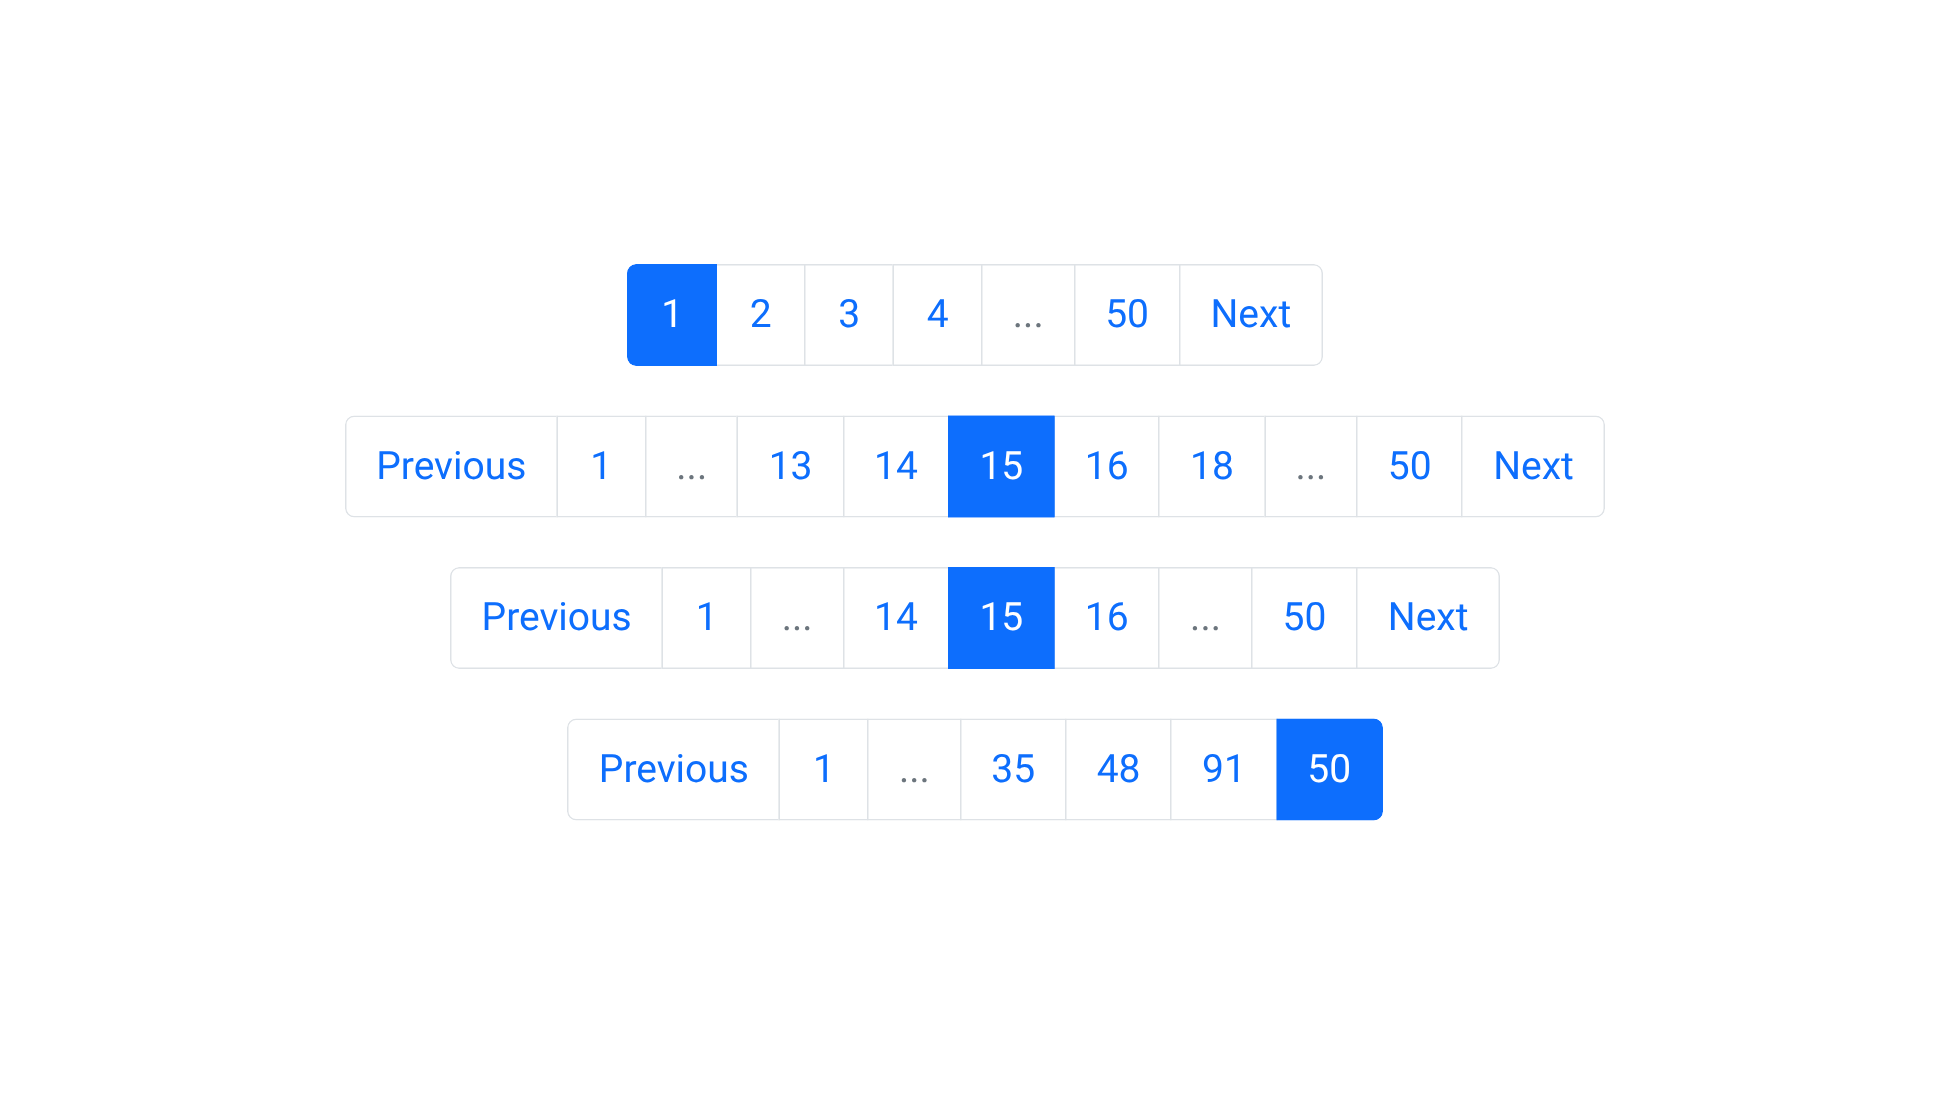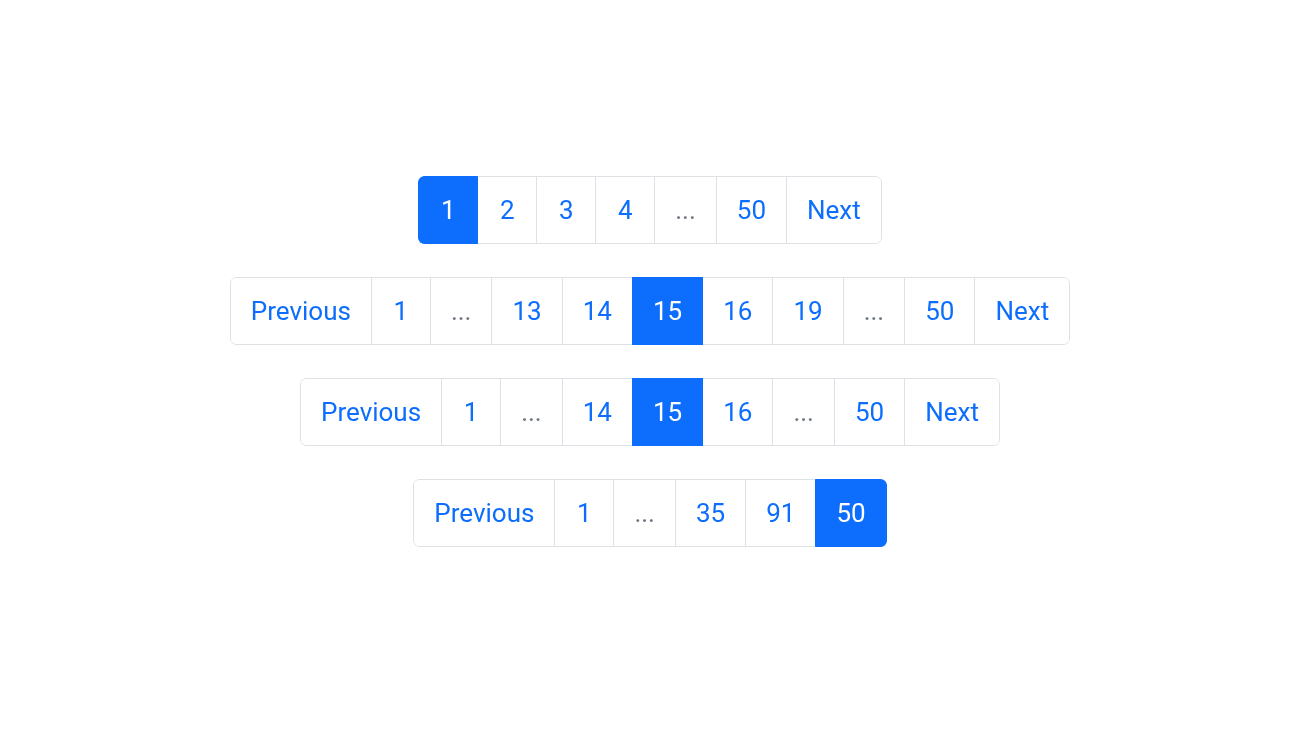--- a/index.html
+++ b/index.html
@@ -115,21 +115,21 @@
         <li class="page-item">
           <span class="page-link">14</span>
         </li>
         <li class="page-item active">
           <span class="page-link">15</span>
         </li>
         <li class="page-item">
           <span class="page-link">16</span>
         </li>
         <li class="page-item">
-          <span class="page-link">19</span>
+          <span class="page-link">18</span>
         </li>
         <li class="page-item ellipsis">
           <span class="page-link">...</span>
         </li>
         <li class="page-item">
           <span class="page-link">50</span>
         </li>
         <li class="page-item">
           <span class="page-link">Next</span>
         </li>
@@ -174,20 +174,23 @@
         <li class="page-item">
           <span class="page-link">1</span>
         </li>
         <li class="page-item ellipsis">
           <span class="page-link">...</span>
         </li>
         <li class="page-item">
           <span class="page-link">35</span>
         </li>
         <li class="page-item">
+          <span class="page-link">48</span>
+        </li>
+        <li class="page-item">
           <span class="page-link">91</span>
         </li>
         <li class="page-item active">
           <span class="page-link">50</span>
         </li>
       </ul>
     </div>
   </div>
 
 </body></html>

